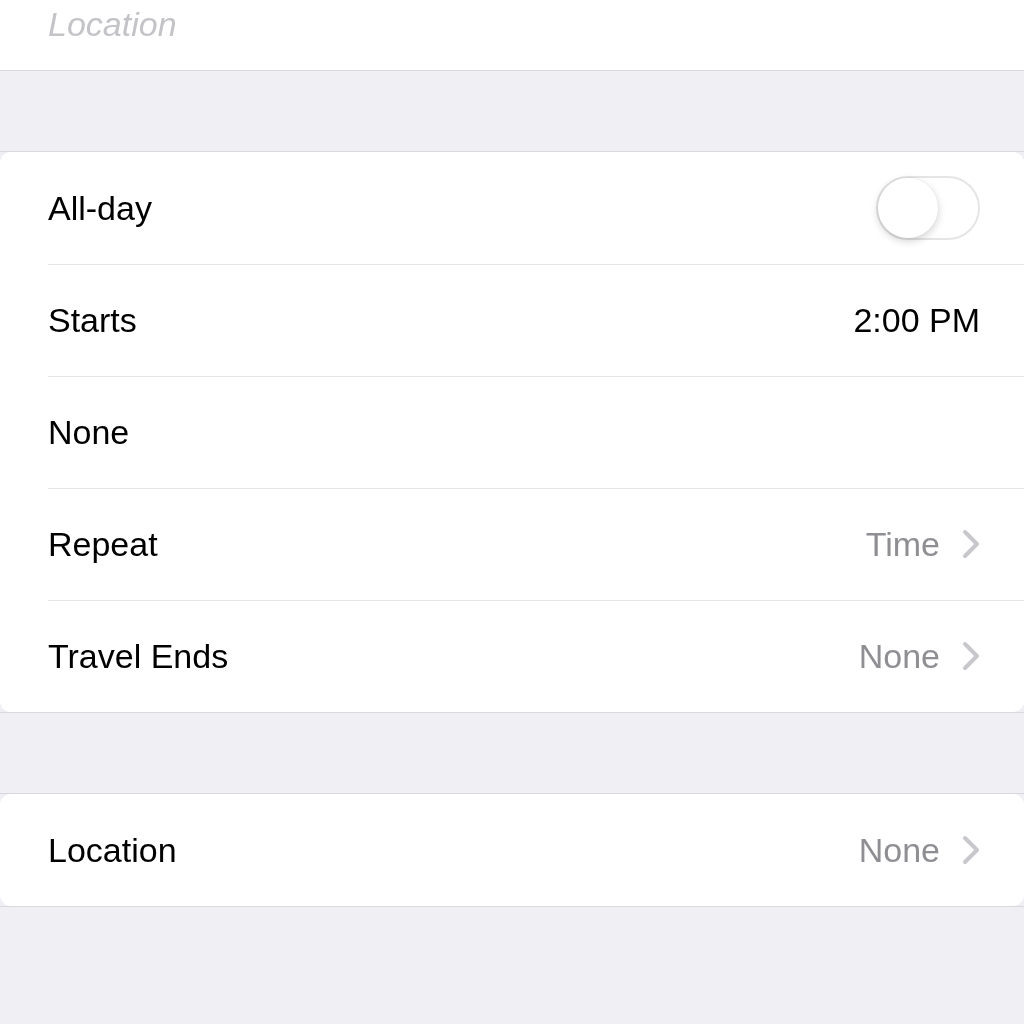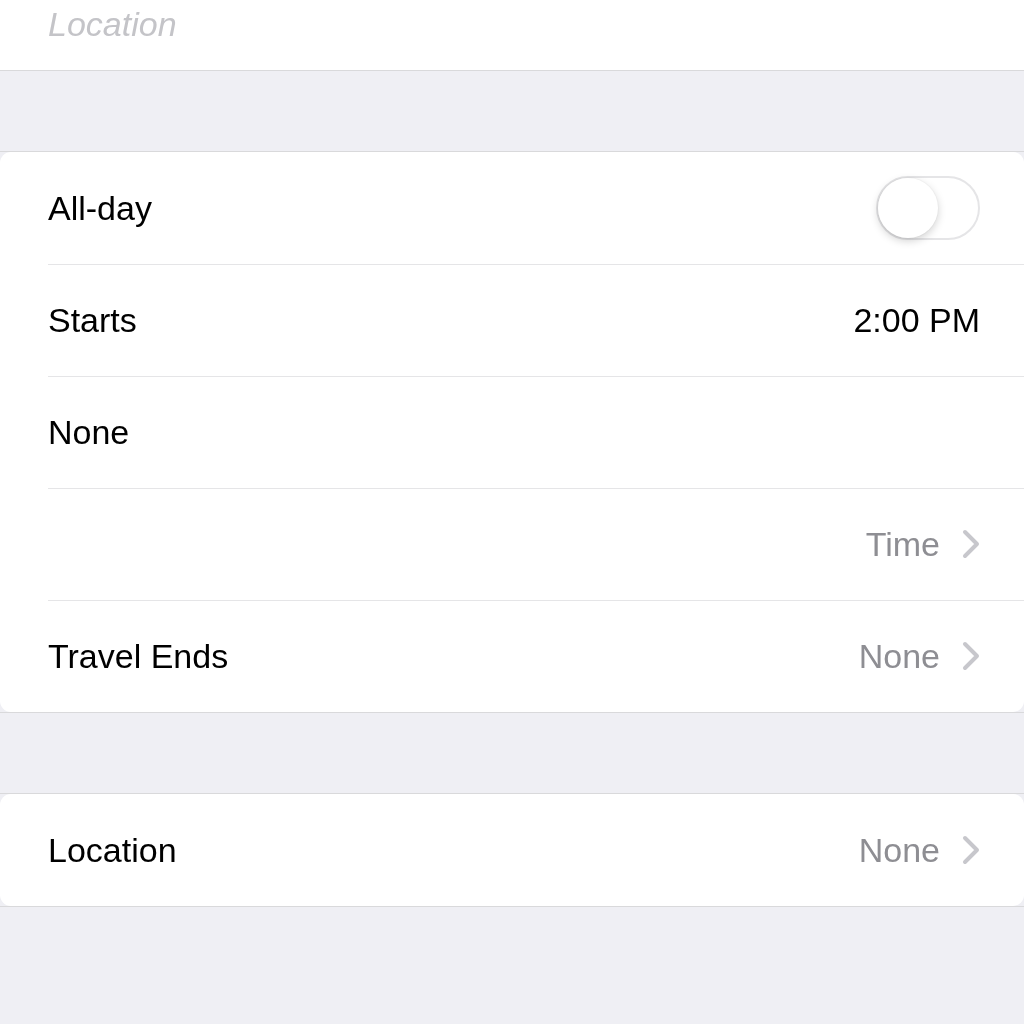--- a/index.html
+++ b/index.html
@@ -113,20 +113,21 @@
     <span class="spacer"></span>
     <span class="value">2:00 PM</span>
   </div>
 
   <div class="row">
     <span class="label">None</span>
     <span class="spacer"></span>
   </div>
 
   <div class="row">
+    <span class="label">Repeat</span>
     <span class="spacer"></span>
     <span class="value muted">Time</span>
     <span class="chevron">
       <svg viewBox="0 0 18 30">
           <path d="M3 3 L15 15 L3 27"></path>
         </svg>
     </span>
   </div>
 
   <div class="row">

